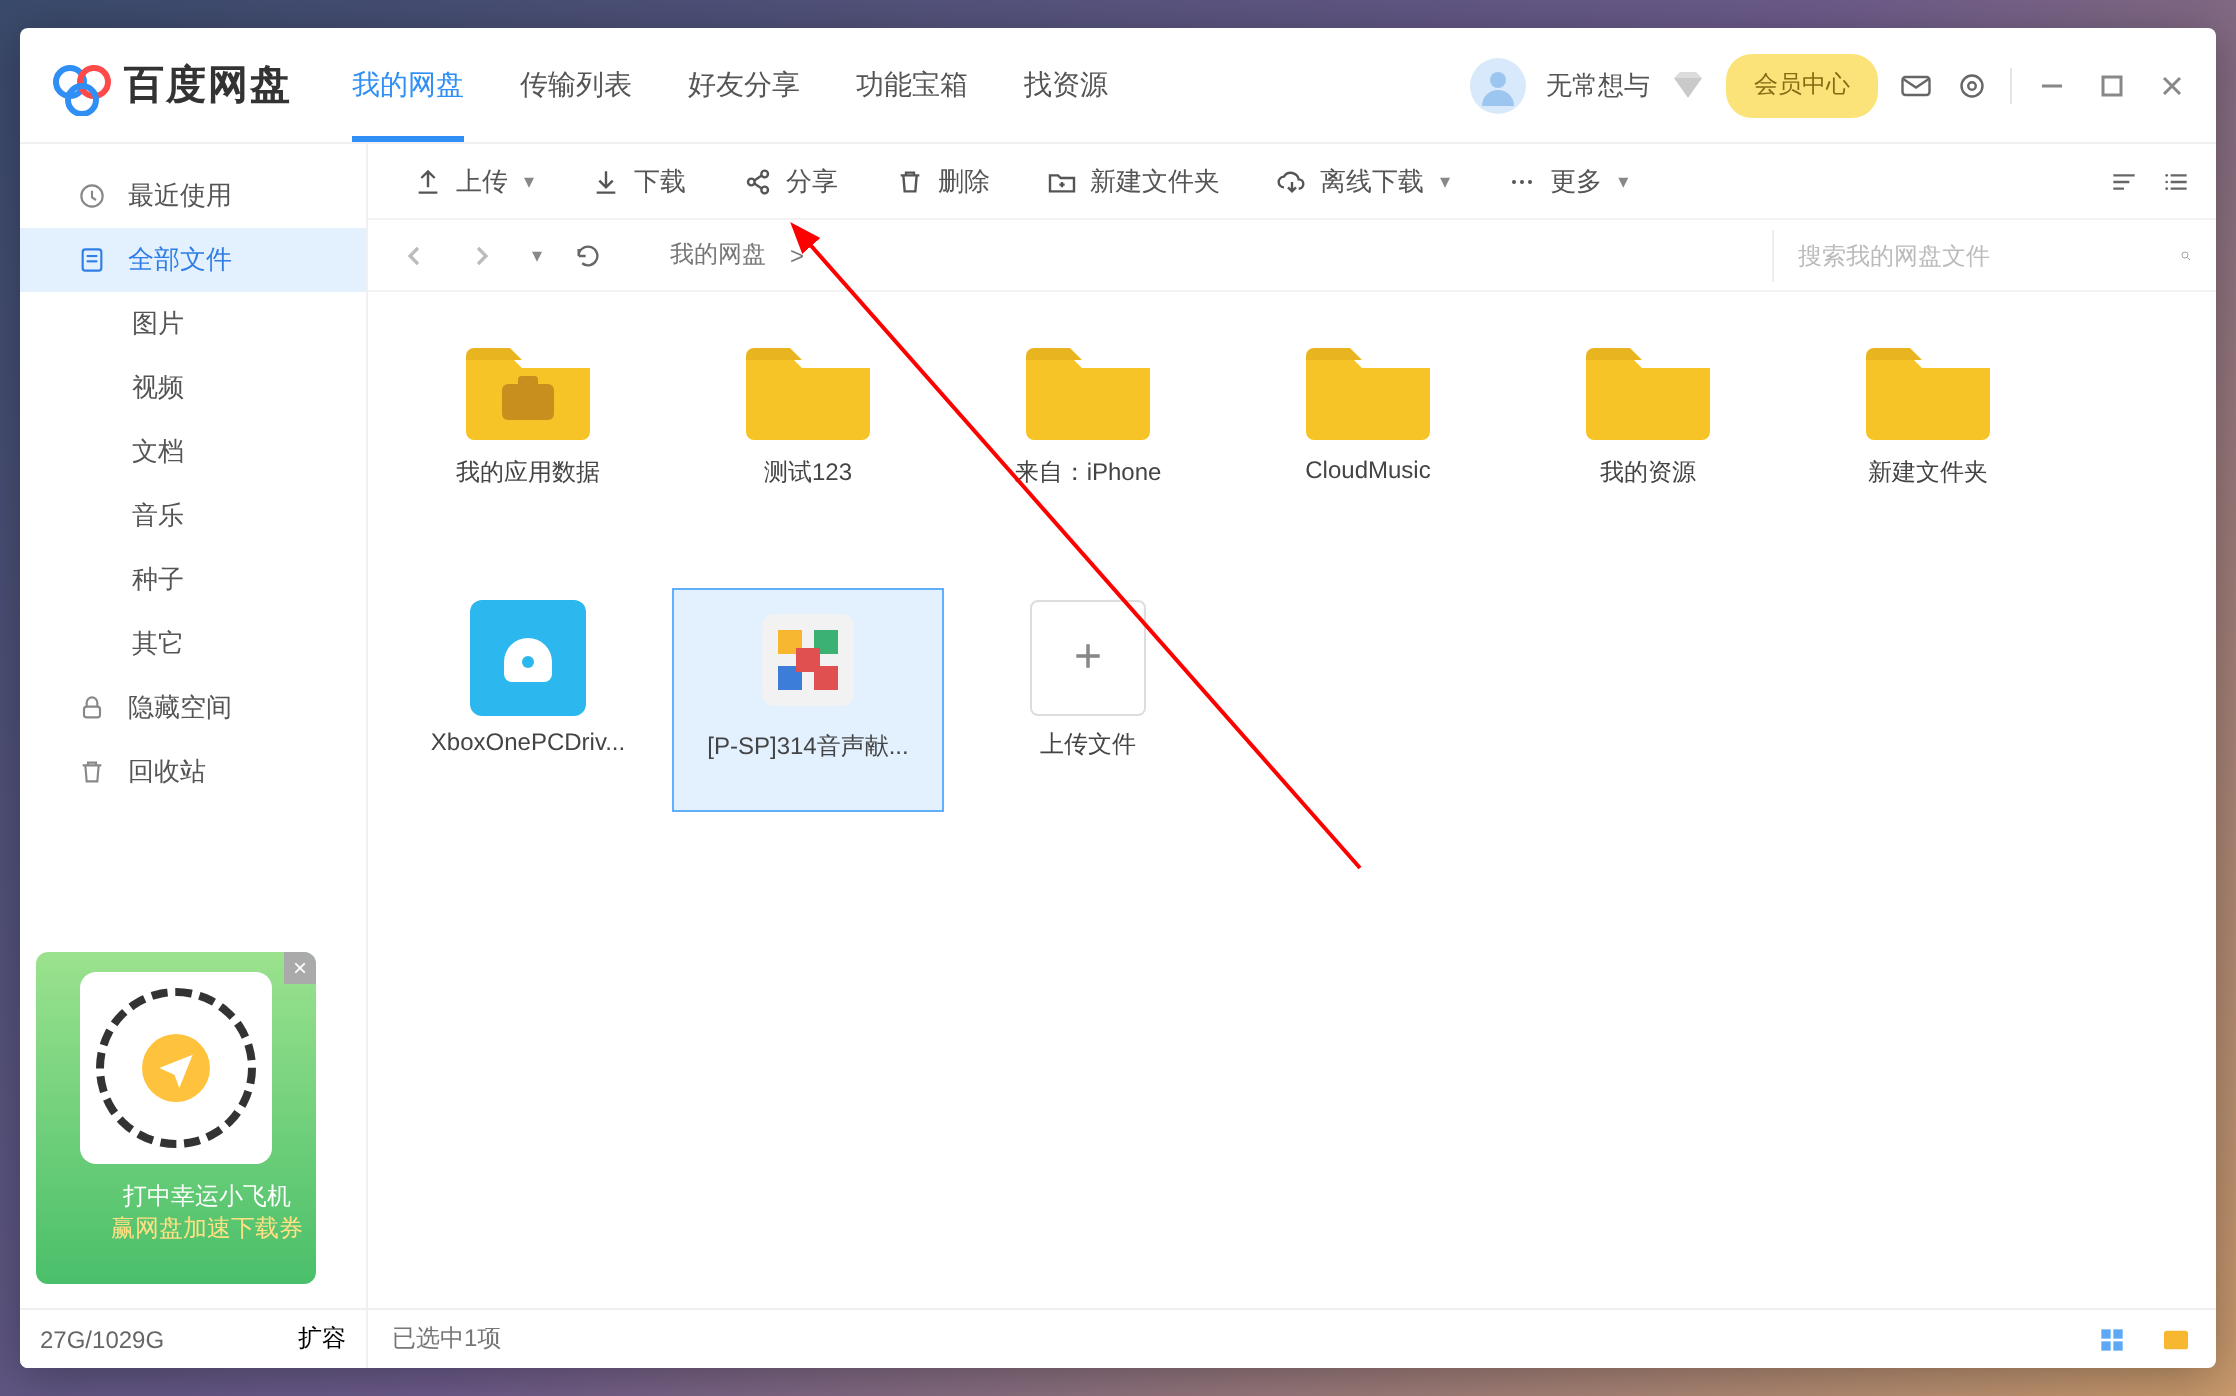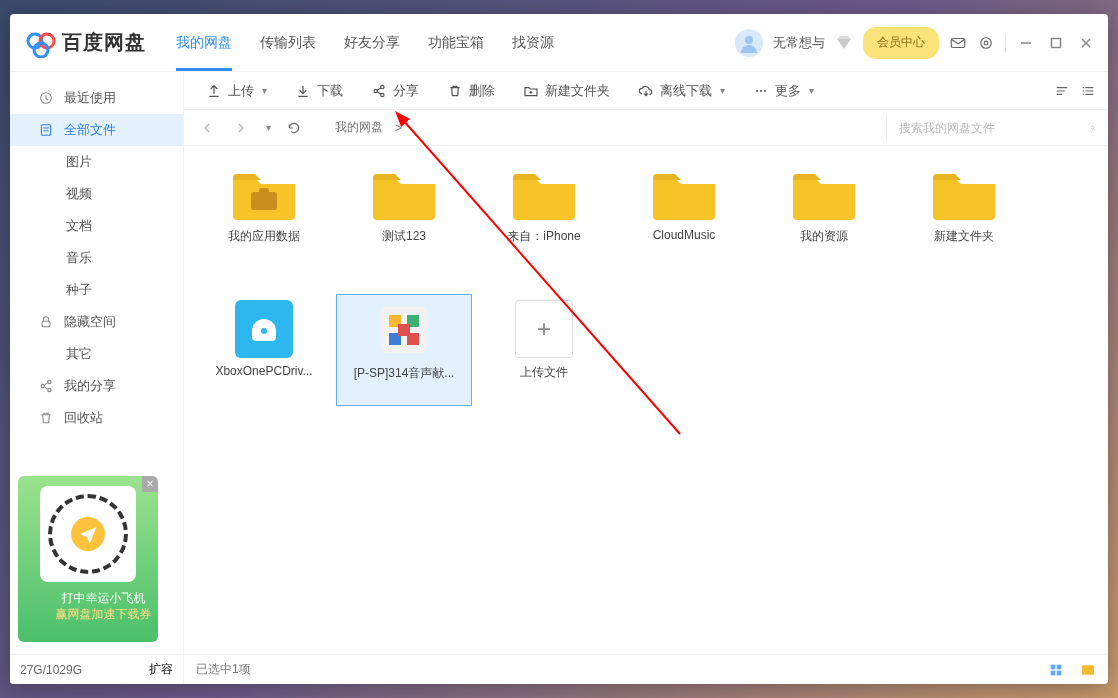--- a/index.html
+++ b/index.html
@@ -167,39 +167,29 @@
           </div>
         <div class="side-item indent">
             <span>文档</span>
           </div>
         <div class="side-item indent">
             <span>音乐</span>
           </div>
         <div class="side-item indent">
             <span>种子</span>
           </div>
+        <div class="side-item indent">
+            <span>其它</span>
+          </div>
         <div class="side-item">
             <svg class="side-ico" viewBox="0 0 24 24">
               <rect x="6" y="11" width="12" height="8" rx="2" fill="none" stroke="currentColor" stroke-width="1.6"></rect>
               <path d="M8 11V8a4 4 0 018 0v3" fill="none" stroke="currentColor" stroke-width="1.6"></path>
             </svg>
             <span>隐藏空间</span>
-          </div>
-        <div class="side-item indent">
-            <span>其它</span>
-          </div>
-        <div class="side-item">
-            <svg class="side-ico" viewBox="0 0 24 24">
-              <circle cx="7" cy="12" r="2.5" fill="none" stroke="currentColor" stroke-width="1.6"></circle>
-              <circle cx="17" cy="6" r="2.5" fill="none" stroke="currentColor" stroke-width="1.6"></circle>
-              <circle cx="17" cy="18" r="2.5" fill="none" stroke="currentColor" stroke-width="1.6"></circle>
-              <line x1="9" y1="11" x2="15" y2="7" stroke="currentColor" stroke-width="1.6"></line>
-              <line x1="9" y1="13" x2="15" y2="17" stroke="currentColor" stroke-width="1.6"></line>
-            </svg>
-            <span>我的分享</span>
           </div>
         <div class="side-item">
             <svg class="side-ico" viewBox="0 0 24 24">
               <path d="M5 7h14M9 7V5h6v2M7 7l1 12h8l1-12" fill="none" stroke="currentColor" stroke-width="1.6"></path>
             </svg>
             <span>回收站</span>
           </div>
       </div>
       <div class="sidebar-spacer"></div>
       <div class="promo">

